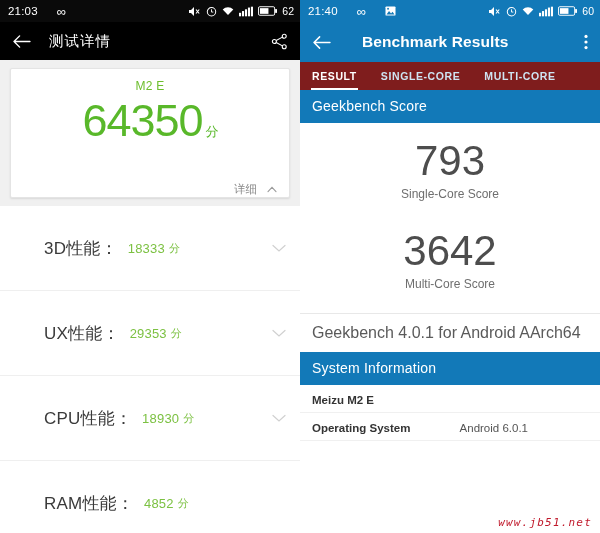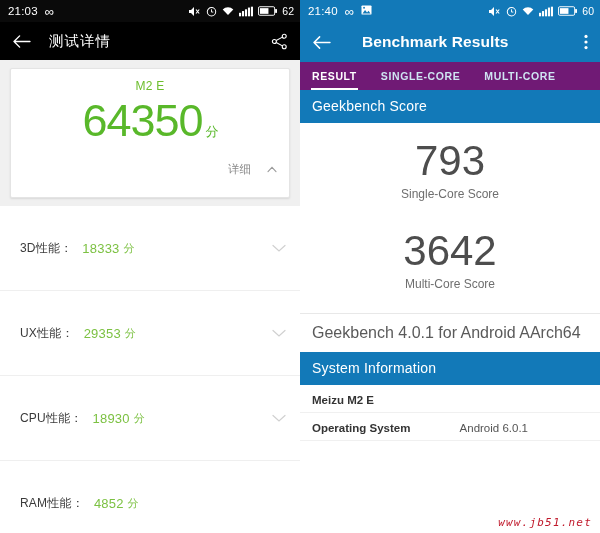--- a/index.html
+++ b/index.html
@@ -9,21 +9,21 @@
     background: #000; overflow: hidden;
   }
   .screens { display: flex; width: 600px; height: 533px; }
   .panel { width: 300px; height: 533px; position: relative; overflow: hidden; }
 
   
   .statusbar {
     height: 22px; display: flex; align-items: center;
     padding: 0 6px 0 8px; font-size: 11px; color: #fff;
   }
-  .sb-left { display: flex; align-items: flex-start; gap: 7px; }
+  .sb-left { display: flex; align-items: center; gap: 19px; }
   .sb-right { margin-left: auto; display: flex; align-items: center; gap: 5px; }
   .sb-time { font-size: 11.5px; letter-spacing: .2px; }
   .sb-inf { font-size: 13px; line-height: 1; }
   .statusbar.dark { background: #0a0a0a; }
   .statusbar.blue { background: #1279b8; }
   .battery-txt { font-size: 10.5px; }
 
   .ic { display: inline-block; line-height: 0; }
   .ic svg { display: block; }
 
@@ -47,47 +47,47 @@
   .device-name {
     text-align: center; color: #6cbe2c; font-size: 12px; letter-spacing: .3px;
   }
   .big-score {
     text-align: center; margin-top: 2px;
     color: #59b82a; font-weight: 300; font-size: 45px; line-height: 52px;
     letter-spacing: -1px;
   }
   .big-score .unit { font-size: 13px; font-weight: 400; vertical-align: baseline; margin-left: 3px; }
   .detail-link {
-    position: absolute; right: 12px; bottom: 20px;
-    color: #8a8a8a; font-size: 11.5px; display: flex; align-items: center; gap: 16px;
+    position: absolute; right: 12px; bottom: 0;
+    color: #8a8a8a; font-size: 11.5px; display: flex; align-items: center; gap: 10px;
   }
 
   .metric-list { margin-top: 8px; background: #fff; }
   .metric-row {
     height: 85px; display: flex; align-items: center; padding: 0 14px 0 20px;
     border-bottom: 1px solid #efefef; background: #fff;
   }
-  .metric-label { font-size: 12px; color: #3a3a3a; letter-spacing: .2px; }
+  .metric-label { font-size: 17px; color: #3a3a3a; letter-spacing: .2px; margin-left: 24px; }
   .metric-value { font-size: 13px; color: #7cc142; margin-left: 10px; letter-spacing: .2px; }
   .metric-unit { font-size: 11px; color: #7cc142; margin-left: 4px; }
   .metric-chevron { margin-left: auto; color: #cfcfcf; }
 
   
   .geek { background: #fff; height: 511px; }
   .appbar-blue {
     height: 40px; background: #1279b8; display: flex; align-items: center;
     padding: 0 12px; color: #fff;
   }
   .appbar-blue .title {
     font-size: 15.5px; margin-left: 31px; font-weight: 700; letter-spacing: .1px;
   }
   .appbar-blue .spacer { flex: 1; }
 
   .tabs {
-    background: #701a75; height: 28px; display: flex; align-items: center;
+    background: #7f1d1d; height: 28px; display: flex; align-items: center;
     padding-left: 11px; gap: 22px;
   }
   .tab {
     color: #cfe4f2; font-size: 10.5px; font-weight: 700; letter-spacing: .6px;
     height: 28px; display: flex; align-items: center; position: relative; padding: 0 1px;
   }
   .tab.active { color: #ffffff; }
   .tab.active::after {
     content: ""; position: absolute; left: 0; right: 0; bottom: 0;
     height: 2px; background: #ffffff;

